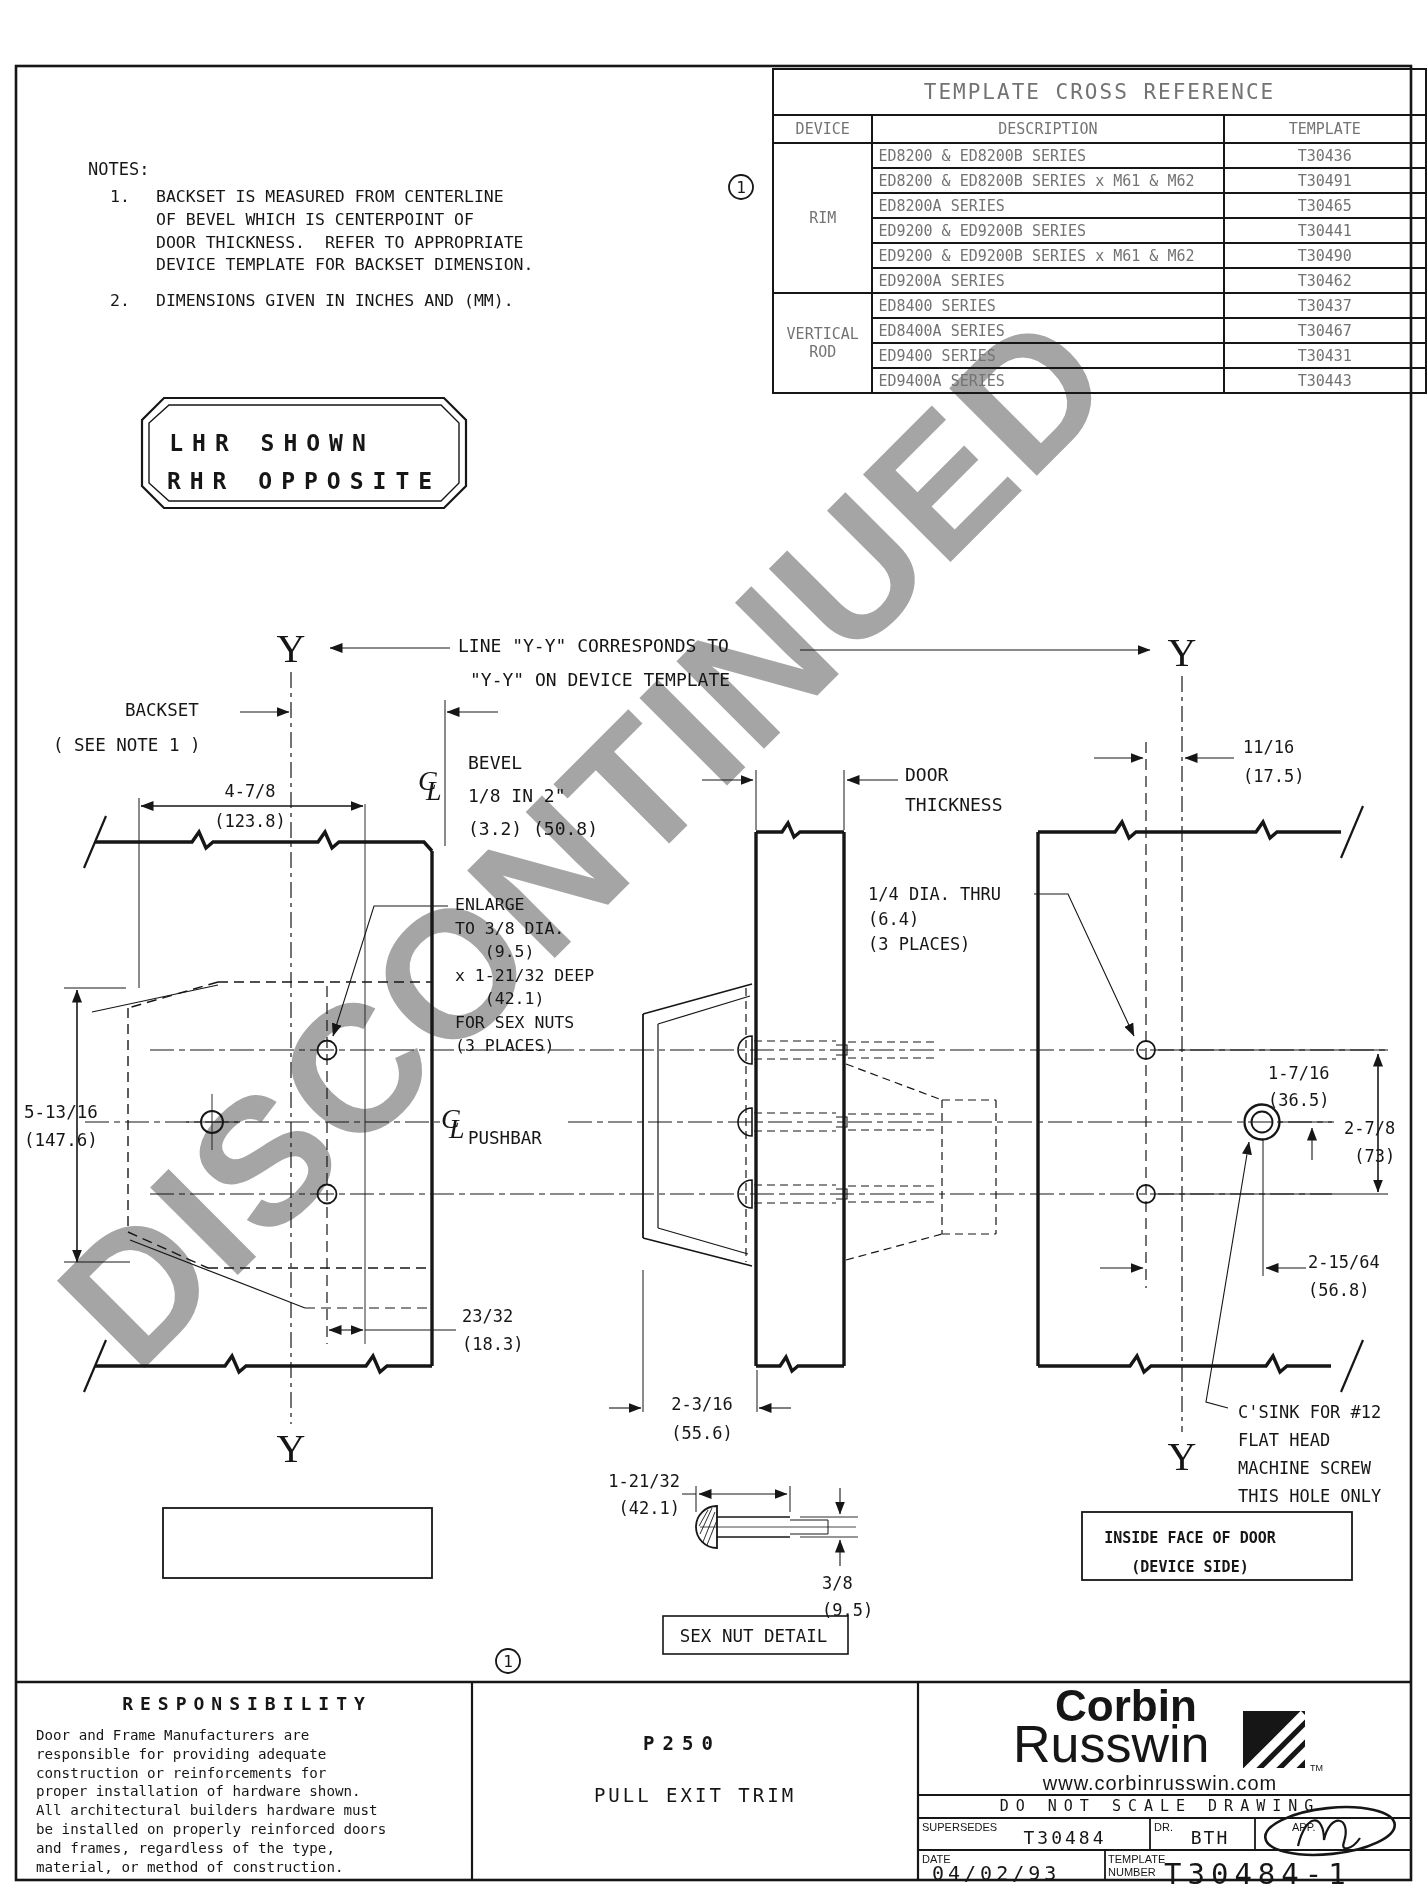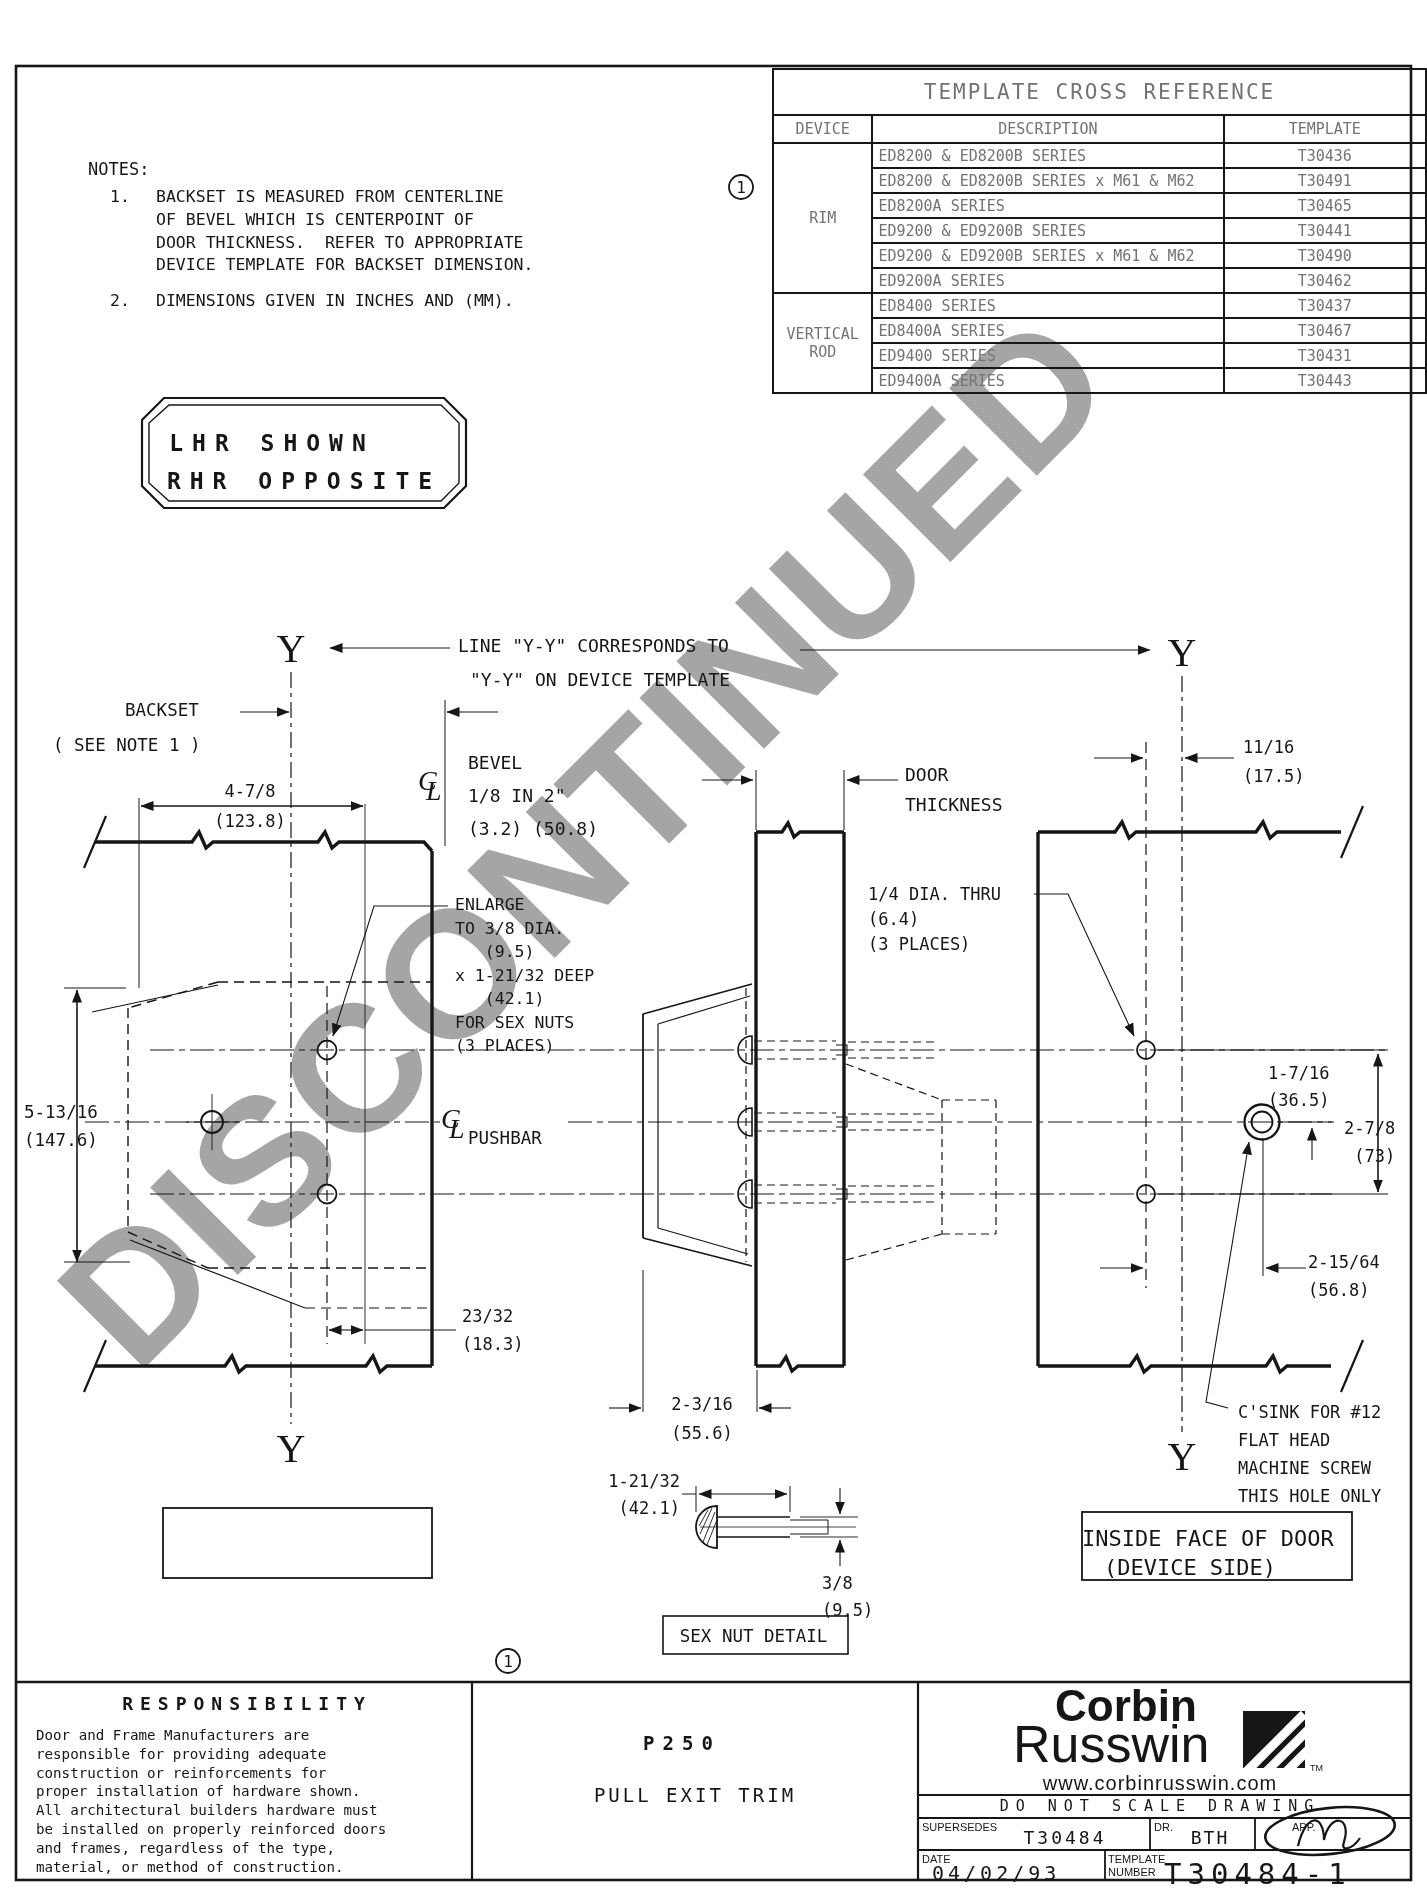--- a/index.html
+++ b/index.html
@@ -354,21 +354,21 @@
  (73)</div>
 
 <div class="t lbl" style="left:1308px;top:1248px;font-size:17px;line-height:28px;">2-15/64
 (56.8)</div>
 
 <div class="t lbl" style="left:1238px;top:1398px;font-size:17px;line-height:28px;">C'SINK FOR #12
 FLAT HEAD
 MACHINE SCREW
 THIS HOLE ONLY</div>
 
-<div class="t lbl c" style="left:1082px;top:1524px;width:216px;font-size:22px;line-height:29px;">INSIDE FACE OF DOOR
+<div class="t lbl c" style="left:1082px;top:1524px;width:216px;font-size:15px;line-height:29px;font-weight:bold;">INSIDE FACE OF DOOR
 (DEVICE SIDE)</div>
 
 <div class="t lbl r" style="left:588px;top:1468px;width:92px;font-size:17px;line-height:27px;">1-21/32
 (42.1)</div>
 <div class="t lbl" style="left:822px;top:1570px;font-size:17px;line-height:27px;">3/8
 (9.5)</div>
 <div class="t lbl c" style="left:663px;top:1624px;width:181px;font-size:17.5px;">SEX NUT DETAIL</div>
 
 <table id="xref">
   <tbody>

